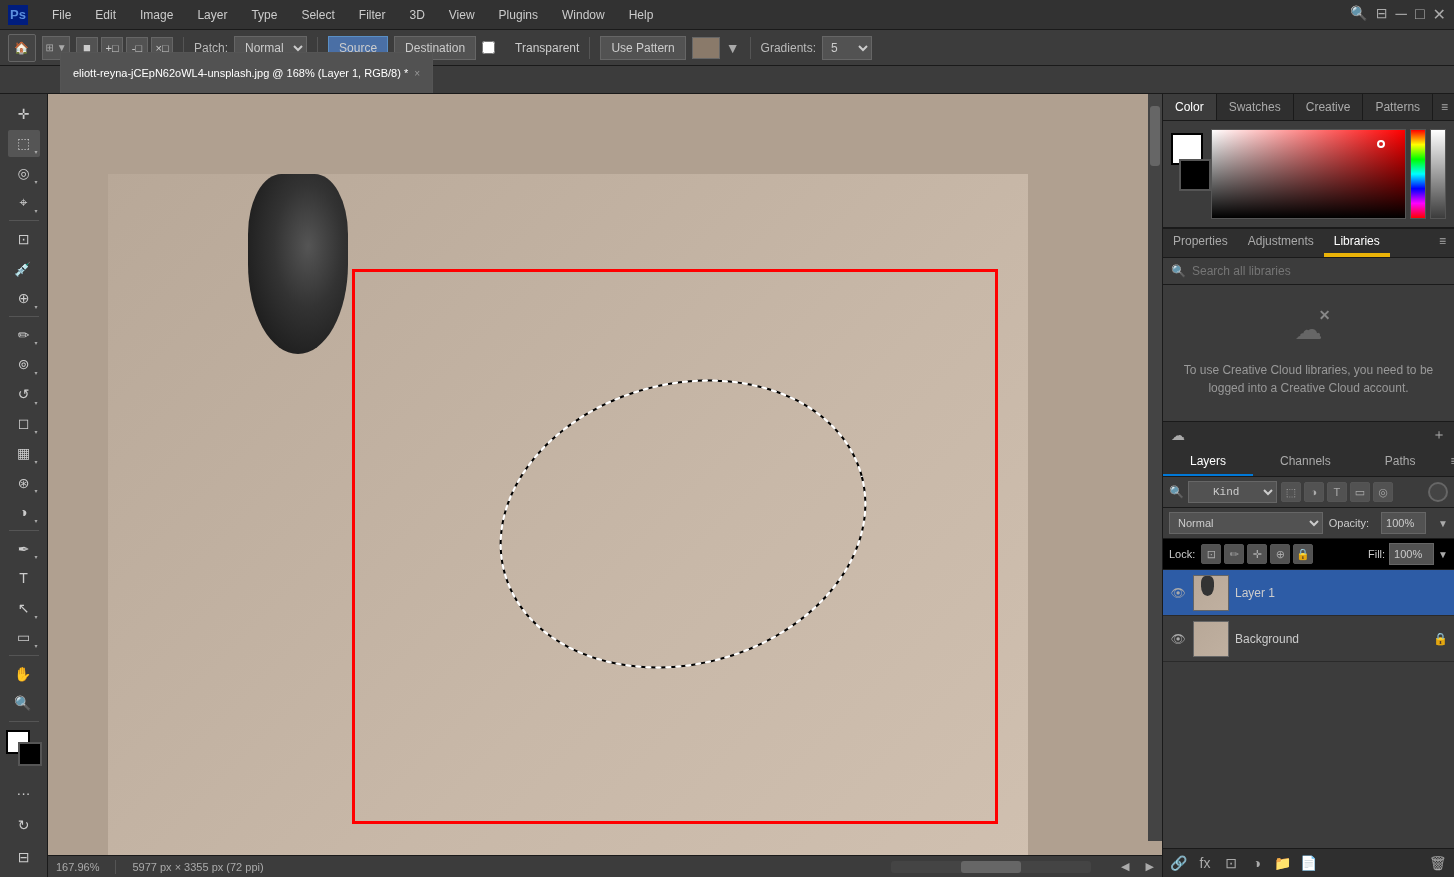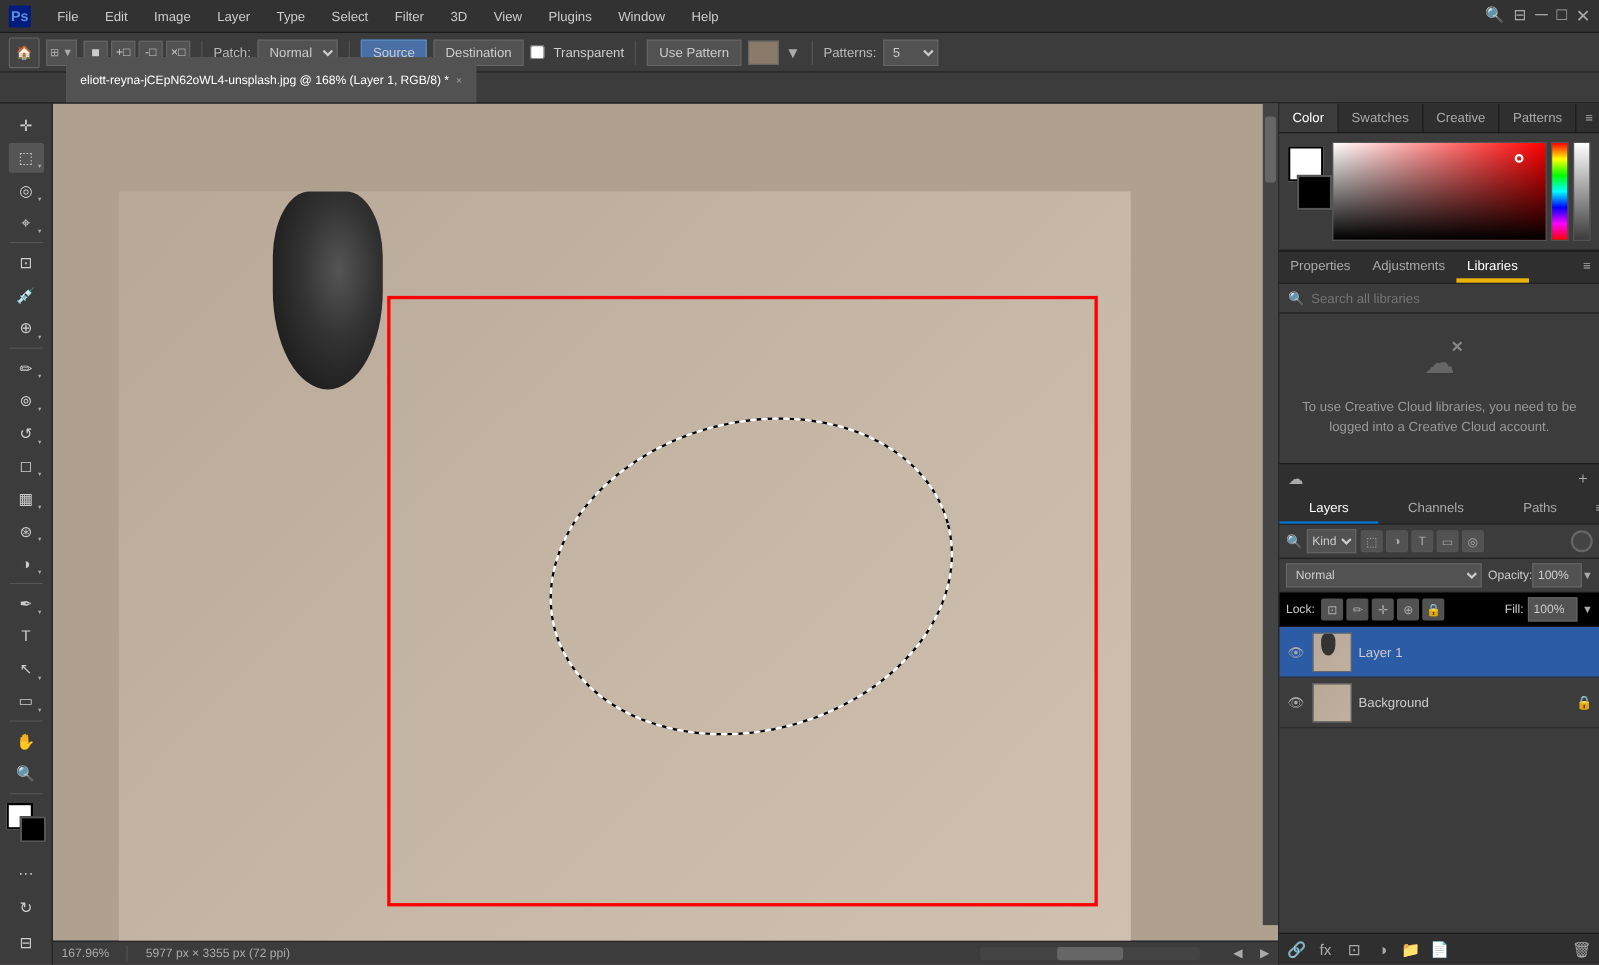--- a/index.html
+++ b/index.html
@@ -9,21 +9,21 @@
     #menu-bar { background: #323232; height: 30px; display: flex; align-items: center; padding: 0 8px; gap: 16px; border-bottom: 1px solid #1a1a1a; flex-shrink: 0; }
     #menu-bar .app-icon { width: 20px; height: 20px; background: #001d7e; display: flex; align-items: center; justify-content: center; color: #5b8fde; font-weight: bold; font-size: 13px; margin-right: 4px; }
     #menu-bar .menu-item { color: #ccc; font-size: 12px; cursor: pointer; padding: 2px 4px; }
 
     
     #toolbar { background: #3c3c3c; height: 36px; display: flex; align-items: center; padding: 0 8px; gap: 6px; border-bottom: 1px solid #1a1a1a; flex-shrink: 0; }
     .toolbar-label { color: #bbb; font-size: 12px; }
     .toolbar-select { background: #525252; border: 1px solid #666; color: #ccc; font-size: 12px; padding: 2px 6px; height: 24px; cursor: pointer; }
     .toolbar-btn { background: #525252; border: 1px solid #666; color: #ccc; font-size: 12px; padding: 2px 10px; height: 24px; cursor: pointer; }
     .toolbar-btn.active { background: #4a6fa5; border-color: #5a8fc5; }
-    .toolbar-check { display: flex; align-items: center; gap: 8px; color: #ccc; font-size: 12px; }
+    .toolbar-check { display: flex; align-items: center; gap: 20px; color: #ccc; font-size: 12px; }
     .toolbar-separator { width: 1px; height: 22px; background: #555; margin: 0 4px; }
     .pattern-thumb { width: 28px; height: 22px; background: #888; border: 1px solid #666; cursor: pointer; }
     .diffusion-select { background: #525252; border: 1px solid #666; color: #ccc; font-size: 12px; padding: 2px 4px; height: 24px; width: 50px; }
 
     
     #tab-bar { background: #3c3c3c; height: 28px; display: flex; align-items: flex-end; padding: 0 60px; border-bottom: 1px solid #1a1a1a; flex-shrink: 0; }
     .tab { background: #4a4a4a; border: 1px solid #555; border-bottom: none; padding: 20px 12px; font-size: 11px; color: #ccc; cursor: pointer; display: flex; align-items: center; gap: 6px; height: 24px; }
     .tab.active { background: #525252; color: #fff; }
     .tab-close { color: #999; font-size: 10px; cursor: pointer; }
 
@@ -94,27 +94,27 @@
     .library-footer-icon { color: #aaa; font-size: 14px; cursor: pointer; }
 
     
     #layers-panel { flex: 1; display: flex; flex-direction: column; overflow: hidden; }
     .layers-tabs { display: flex; background: #2f2f2f; border-bottom: 1px solid #1a1a1a; }
     .layers-tab { padding: 6px 27px; font-size: 12px; color: #aaa; cursor: pointer; }
     .layers-tab.active { color: #fff; border-bottom: 2px solid #0078d7; }
     .layers-tab-end { margin-left: auto; padding: 6px 8px; color: #aaa; cursor: pointer; }
 
     .layers-filter { display: flex; align-items: center; padding: 4px 6px; gap: 4px; background: #3c3c3c; border-bottom: 1px solid #1a1a1a; }
-    .filter-select { background: #525252; border: 1px solid #666; color: #ccc; font-size: 11px; padding: 1px 0; height: 22px; }
+    .filter-select { background: #525252; border: 1px solid #666; color: #ccc; font-size: 11px; padding: 1px 20px; height: 22px; font-family: Liberation Mono, monospace; }
     .filter-icons { display: flex; gap: 3px; }
     .filter-icon { width: 20px; height: 20px; background: #525252; border: 1px solid #555; color: #aaa; display: flex; align-items: center; justify-content: center; font-size: 11px; cursor: pointer; border-radius: 2px; }
 
     .layers-blend { display: flex; align-items: center; padding: 4px 6px; gap: 6px; background: #3c3c3c; border-bottom: 1px solid #1a1a1a; }
     .blend-select { background: #525252; border: 1px solid #666; color: #ccc; font-size: 11px; padding: 1px 4px; height: 22px; flex: 1; }
-    .opacity-control { display: flex; align-items: center; gap: 0; font-size: 11px; color: #ccc; }
+    .opacity-control { display: flex; align-items: center; gap: 12px; font-size: 11px; color: #ccc; }
     .opacity-input { background: #525252; border: 1px solid #666; color: #ccc; font-size: 11px; width: 45px; padding: 1px 4px; height: 22px; }
 
     .layers-lock { display: flex; align-items: center; padding: 4px 6px; gap: 6px; background: #000000; border-bottom: 1px solid #1a1a1a; font-size: 11px; }
     .lock-label { color: #ccc; }
     .lock-icons { display: flex; gap: 3px; }
     .lock-icon { width: 20px; height: 20px; background: #525252; border: 1px solid #555; color: #aaa; display: flex; align-items: center; justify-content: center; font-size: 11px; cursor: pointer; border-radius: 2px; }
     .fill-control { margin-left: auto; display: flex; align-items: center; gap: 4px; font-size: 11px; color: #ccc; }
     .fill-input { background: #525252; border: 1px solid #666; color: #ccc; font-size: 11px; width: 45px; padding: 1px 4px; height: 22px; }
 
     .layers-list { flex: 1; overflow-y: auto; background: #3c3c3c; }
@@ -177,21 +177,21 @@
   <button class="toolbar-btn">Destination</button>
   <label class="toolbar-check">
     <input type="checkbox" style="">
     <span>Transparent</span>
   </label>
   <div class="toolbar-separator"></div>
   <button class="toolbar-btn">Use Pattern</button>
   <div class="pattern-thumb" style="background: #8a7a6a;"></div>
   <span style="color:#aaa;font-size:14px;cursor:pointer;">▼</span>
   <div class="toolbar-separator"></div>
-  <span class="toolbar-label">Patterns:</span>
+  <span class="toolbar-label">Gradients:</span>
   <select class="diffusion-select">
     <option>5</option>
   </select>
 </div>
 
 <div id="tab-bar">
   <div class="tab active">
     <span>eliott-reyna-jCEpN62oWL4-unsplash.jpg @ 168% (Layer 1, RGB/8) *</span>
     <span class="tab-close">×</span>
   </div>

